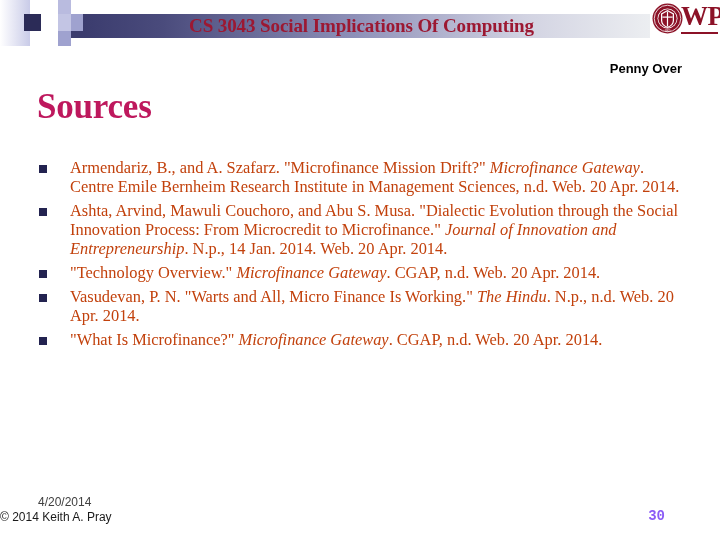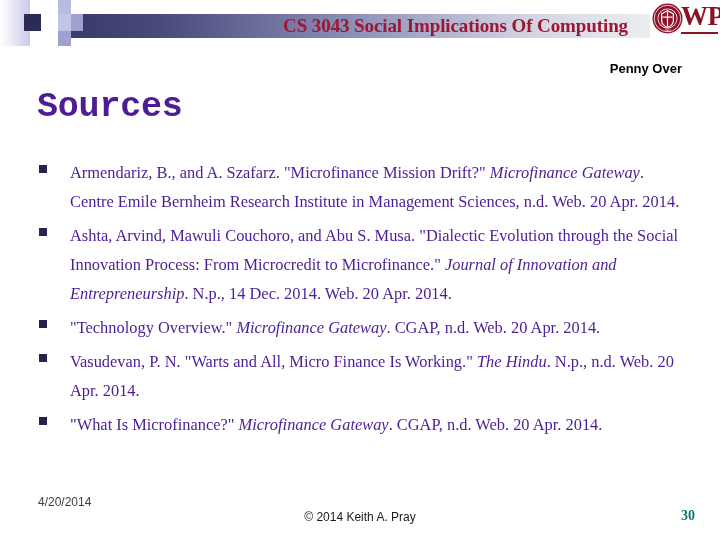--- a/index.html
+++ b/index.html
@@ -42,25 +42,25 @@
   .gradbar {
     position: absolute;
     left: 83px;
     top: 14px;
     width: 567px;
     height: 24px;
     background: linear-gradient(to right, #3b3c6e 0%, #4a4b7c 14%, #8e90b8 48%, #d2d3e2 78%, #eceef1 100%);
   }
   .gradbar-title {
     position: absolute;
-    left: 0; top: 0;
+    left: 6px; top: 0;
     width: 567px;
     height: 24px;
     line-height: 23px;
-    text-align: right;
+    text-align: center;
     padding-right: 22px;
     box-sizing: border-box;
     font-family: "Liberation Serif", serif;
     font-weight: bold;
     font-size: 19px;
     color: #9c1832;
     letter-spacing: -0.1px;
     white-space: nowrap;
   }
 
@@ -106,43 +106,43 @@
     font-weight: bold;
     font-size: 13px;
     color: #000000;
   }
 
   
   .slide-title {
     position: absolute;
     left: 37px;
     top: 86px;
-    font-family: Liberation Mono, monospace;
+    font-family: Liberation Serif, serif;
     font-weight: bold;
     font-size: 35px;
     line-height: 42px;
-    color: #4c1d95;
+    color: #be185d;
     letter-spacing: -0.2px;
   }
 
   
   .sources-list {
     position: absolute;
     left: 37px;
     top: 158px;
     width: 648px;
   }
   .src-item {
     position: relative;
     padding-left: 33px;
     margin-bottom: 5px;
     font-family: "Liberation Serif", serif;
     font-size: 16.4px;
-    line-height: 29px;
-    color: #4c1d95;
+    line-height: 19px;
+    color: #c2410c;
     text-align: left;
   }
   .src-bullet {
     position: absolute;
     left: 2px;
     top: 7px;
     width: 8px;
     height: 8px;
     background: #232350;
   }
@@ -157,33 +157,33 @@
     top: 495px;
     font-family: "Liberation Sans", sans-serif;
     font-size: 12px;
     color: #404040;
   }
   .foot-copy {
     position: absolute;
     left: 0;
     top: 510px;
     width: 720px;
-    text-align: center;
+    text-align: left;
     font-family: "Liberation Sans", sans-serif;
     font-size: 12px;
     color: #1a1a1a;
   }
   .foot-page {
     position: absolute;
-    right: 25px;
+    right: 55px;
     top: 508px;
-    font-family: Liberation Serif, serif;
+    font-family: Liberation Mono, monospace;
     font-weight: bold;
     font-size: 14px;
-    color: #0f766e;
+    color: #8b5cf6;
   }
 </style>
 </head>
 <body>
 
 <div class="header">
 
   <div class="deco">
     <div class="fade-strip"></div>
 
@@ -218,21 +218,21 @@
     <div class="wpi-rule"></div>
   </div>
 </div>
 
 <div class="presenter">Penny Over</div>
 
 <div class="slide-title">Sources</div>
 
 <div class="sources-list" id="sources-list">
     <div class="src-item"><span class="src-bullet"></span><span>Armendariz, B., and A. Szafarz. "Microfinance Mission Drift?" </span><i>Microfinance Gateway</i><span>. Centre Emile Bernheim Research Institute in Management Sciences, n.d. Web. 20 Apr. 2014.</span></div>
-    <div class="src-item"><span class="src-bullet"></span><span>Ashta, Arvind, Mawuli Couchoro, and Abu S. Musa. "Dialectic Evolution through the Social Innovation Process: From Microcredit to Microfinance." </span><i>Journal of Innovation and Entrepreneurship</i><span>. N.p., 14 Dec. 2014. Web. 20 Apr. 2014.</span></div>
+    <div class="src-item"><span class="src-bullet"></span><span>Ashta, Arvind, Mawuli Couchoro, and Abu S. Musa. "Dialectic Evolution through the Social Innovation Process: From Microcredit to Microfinance." </span><i>Journal of Innovation and Entrepreneurship</i><span>. N.p., 14 Jan. 2014. Web. 20 Apr. 2014.</span></div>
     <div class="src-item"><span class="src-bullet"></span><span>"Technology Overview." </span><i>Microfinance Gateway</i><span>. CGAP, n.d. Web. 20 Apr. 2014.</span></div>
     <div class="src-item"><span class="src-bullet"></span><span>Vasudevan, P. N. "Warts and All, Micro Finance Is Working." </span><i>The Hindu</i><span>. N.p., n.d. Web. 20 Apr. 2014.</span></div>
     <div class="src-item"><span class="src-bullet"></span><span>"What Is Microfinance?" </span><i>Microfinance Gateway</i><span>. CGAP, n.d. Web. 20 Apr. 2014.</span></div>
   </div>
 
 <div class="foot-date">4/20/2014</div>
 <div class="foot-copy">© 2014 Keith A. Pray</div>
 <div class="foot-page">30</div>
 
 </body></html>

